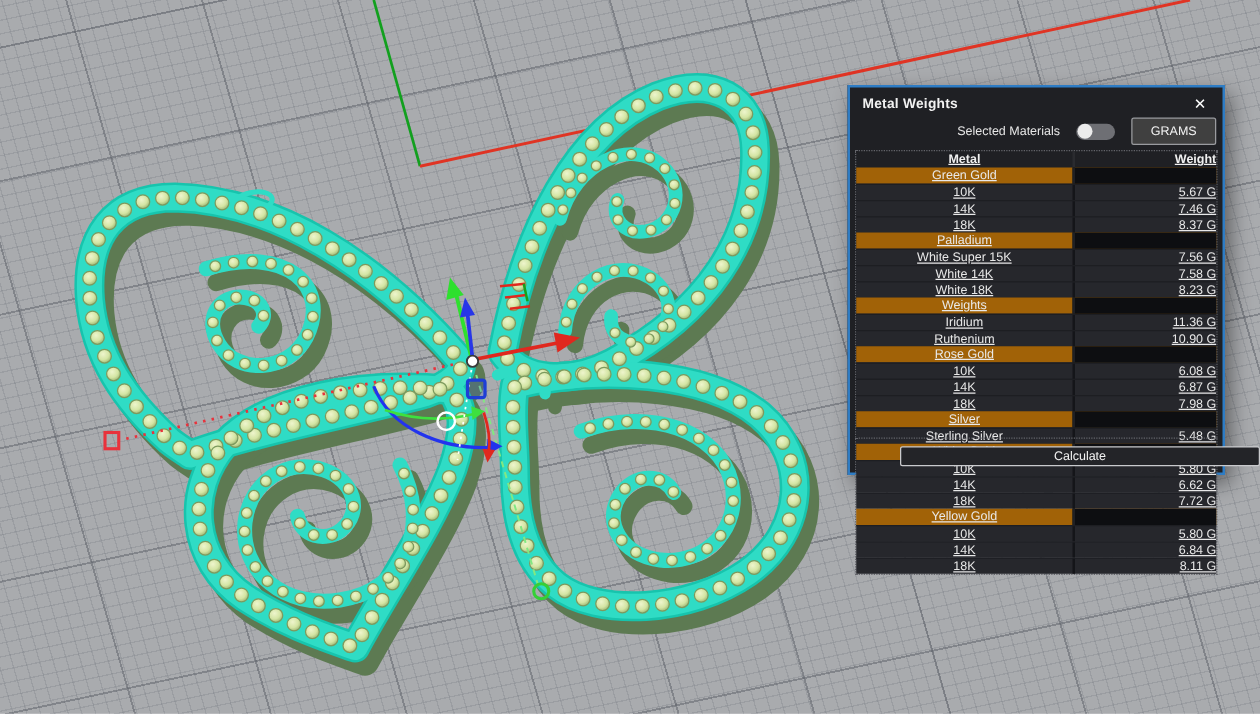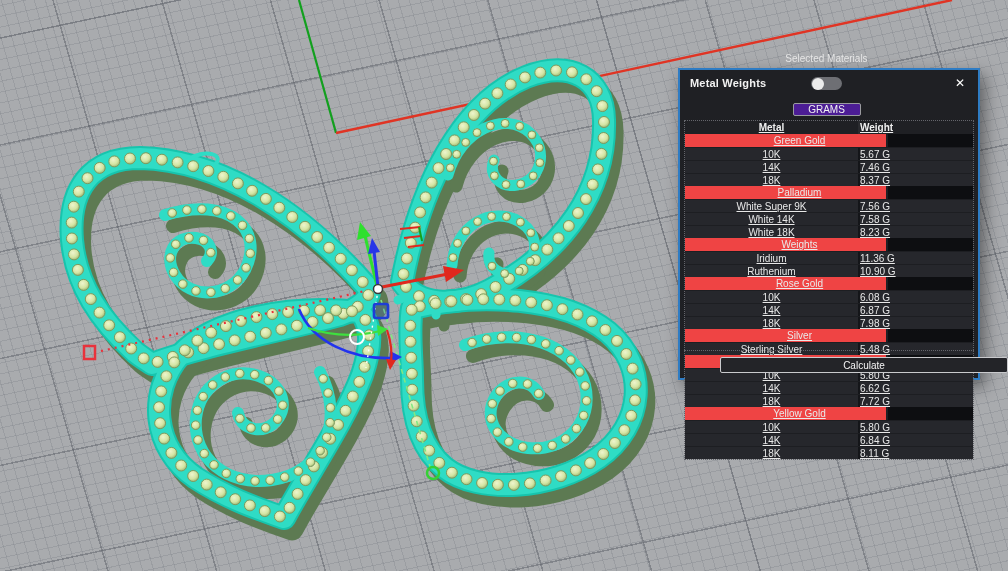--- a/index.html
+++ b/index.html
@@ -25,39 +25,39 @@
     box-shadow:5px 7px 16px rgba(0,0,0,.45);
     color:#e8e8e8; font-size:10px;
   }
   .titlebar { height:24px; display:flex; align-items:center;
     justify-content:space-between; padding:2px 10px 0 10px; }
   .title { font-size:11px; font-weight:bold; color:#f2f2f2; letter-spacing:.2px; }
   .close-btn { width:16px; height:16px; display:flex; align-items:center;
     justify-content:center; color:#ffffff; font-size:12px; cursor:default; }
 
   .controls { height:26px; display:flex; align-items:center;
-    justify-content:flex-end; gap:13px; padding:0 5px 4px 0;flex-direction:column; }
+    justify-content:flex-end; gap:13px; padding:0 5px 4px 0; }
   .sel-label { color:#e6e6e6; font-size:10px; }
   .toggle { width:31px; height:13px; border-radius:7px; background:#6e6f74;
     position:relative; flex:0 0 auto; }
   .toggle .knob { position:absolute; left:1px; top:0.5px; width:12px; height:12px;
     border-radius:50%; background:#ececec; }
-  .grams-btn { min-width:68px; height:22px; background:#4c1d95;
+  .grams-btn { min-width:68px; height:22px; background:#404040;
     border:1px solid #9a9b9f; border-radius:2px; color:#f2f2f2;
     font-size:10px; display:flex; align-items:center; justify-content:center; }
 
   .mw-table { position:absolute; left:4px; right:4px; top:50px;
     border:1px dotted #64656b; border-bottom:1px dotted #64656b; }
   .row { display:flex; height:13px; line-height:13px;text-decoration:underline; }
   .cell { overflow:hidden; white-space:nowrap; }
   .cell.m { width:173px; text-align:center; }
-  .cell.w { flex:1; text-align:left; border-left:2px solid #141519; }
+  .cell.w { flex:1; text-align:right; border-left:2px solid #141519; }
   .row.head  { background:transparent; font-weight:bold; color:#f0f0f0; }
   .row.head .cell.w { border-left:2px solid #2a2b2f; }
-  .row.cat   { background:#ef4444; color:#e9e9e9;padding-left:28px; }
+  .row.cat   { background:#a16207; color:#e9e9e9; }
   .row.cat .cell.w { border-left:2px solid #1f2024; background:#0d0e11; }
   .row.data  { background:#26272c; border-top:1px solid #1d1e22; }
 
   .footer { position:absolute; left:4px; right:4px; bottom:4px;
     border-top:1px dotted #64656b; padding:6px 1px 1px 1px; }
   .calc-btn { display:block; width:100%; height:16px; background:#232428;
     border:1px solid #c9cacd; border-radius:2px; color:#f4f4f4;
     font-size:10px; line-height:13px; text-align:center;
     font-family:"Liberation Sans","DejaVu Sans",sans-serif;margin-left:35px; }
 </style>
@@ -473,21 +473,21 @@
         </div>
         <div class="row data">
           <div class="cell m">18K</div>
           <div class="cell w">8.37 G</div>
         </div>
         <div class="row cat">
           <div class="cell m">Palladium</div>
           <div class="cell w"></div>
         </div>
         <div class="row data">
-          <div class="cell m">White Super 9K</div>
+          <div class="cell m">White Super 15K</div>
           <div class="cell w">7.56 G</div>
         </div>
         <div class="row data">
           <div class="cell m">White 14K</div>
           <div class="cell w">7.58 G</div>
         </div>
         <div class="row data">
           <div class="cell m">White 18K</div>
           <div class="cell w">8.23 G</div>
         </div>

